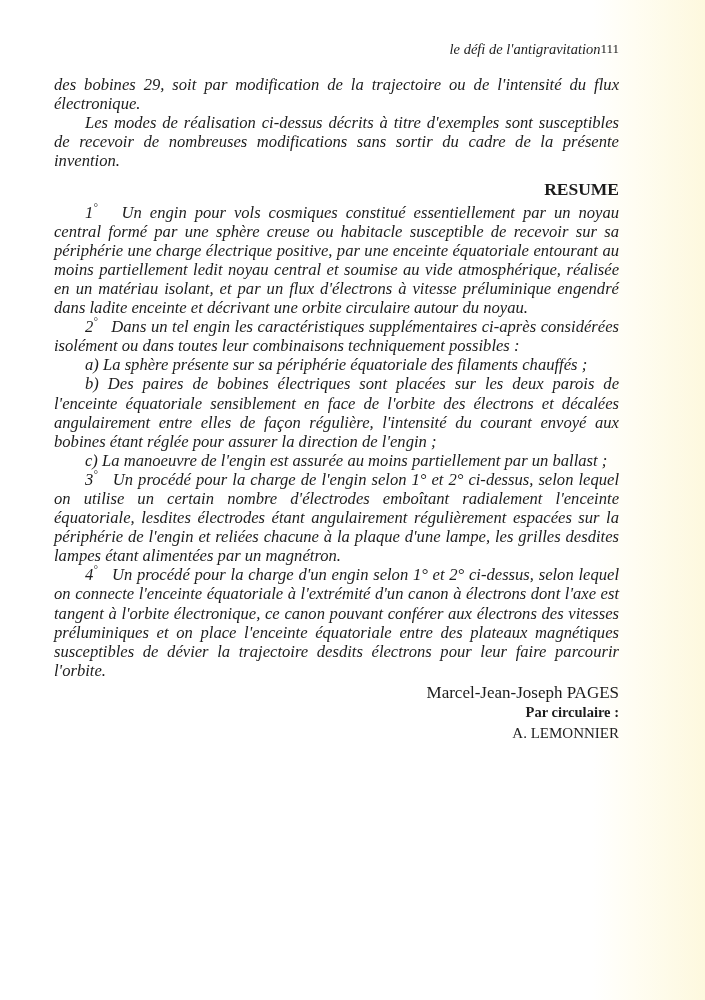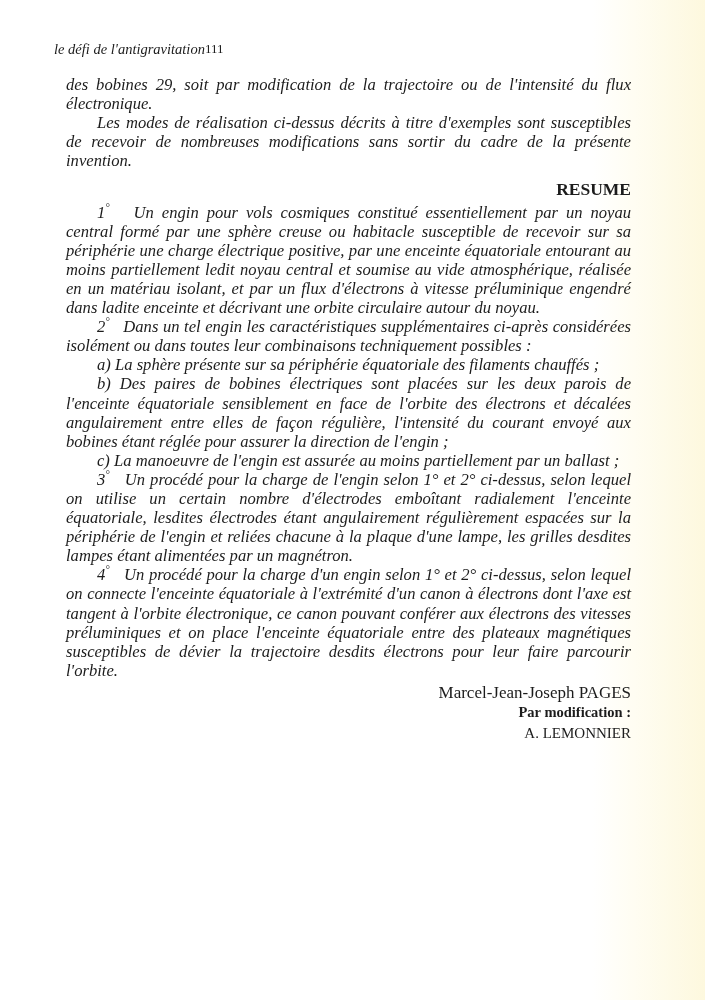--- a/index.html
+++ b/index.html
@@ -7,25 +7,25 @@
       width:705px; height:1000px; overflow:hidden;
       background: linear-gradient(to right, #ffffff 0%, #ffffff 84%, #fffdf2 90%, #fdf8de 100%);
       color:#1c1c1c;
       font-family: "Liberation Serif", "DejaVu Serif", serif;
       position:relative;
     }
     .page { position:absolute; left:54px; top:0; width:565px; }
     .running-head {
       position:absolute; top:41px; left:0; width:565px;
       font-style:italic; font-size:14.5px;
-      display:flex; justify-content:flex-start;
+      display:flex; justify-content:flex-end;
     }
     .running-head .num { font-style:normal; font-size:13px; }
     .body-text {
-      position:absolute; top:75px; left:12px; width:565px;
+      position:absolute; top:75px; left:0; width:565px;
       font-style:italic; font-size:16.6px; line-height:19.1px;
       text-align:justify;
     }
     .body-text p { margin:0; }
     .indent { text-indent:31px; }
     .title {
       text-align:right; font-style:normal; font-weight:bold;
       font-size:17.5px; margin:10px 0 3px 0 !important;
     }
     .sig { text-align:right; font-style:normal; }
@@ -54,16 +54,16 @@
     <p class="indent"><span>2</span><sup>°</sup>&nbsp;&nbsp; <span>Dans un tel engin les caractéristiques supplémentaires ci-après considérées isolément ou dans toutes leur combinaisons techniquement possibles :</span></p>
     <p class="indent">a) La sphère présente sur sa périphérie équatoriale des filaments chauffés ;</p>
     <p class="indent">b) Des paires de bobines électriques sont placées sur les deux parois de l'enceinte équatoriale sensiblement en face de l'orbite des électrons et décalées angulairement entre elles de façon régulière, l'intensité du courant envoyé aux bobines étant réglée pour assurer la direction de l'engin ;</p>
     <p class="indent">c) La manoeuvre de l'engin est assurée au moins partiellement par un ballast ;</p>
 
     <p class="indent"><span>3</span><sup>°</sup>&nbsp;&nbsp; <span>Un procédé pour la charge de l'engin selon 1° et 2° ci-dessus, selon lequel on utilise un certain nombre d'électrodes emboîtant radialement l'enceinte équatoriale, lesdites électrodes étant angulairement régulièrement espacées sur la périphérie de l'engin et reliées chacune à la plaque d'une lampe, les grilles desdites lampes étant alimentées par un magnétron.</span></p>
 
     <p class="indent"><span>4</span><sup>°</sup>&nbsp;&nbsp; <span>Un procédé pour la charge d'un engin selon 1° et 2° ci-dessus, selon lequel on connecte l'enceinte équatoriale à l'extrémité d'un canon à électrons dont l'axe est tangent à l'orbite électronique, ce canon pouvant conférer aux électrons des vitesses préluminiques et on place l'enceinte équatoriale entre des plateaux magnétiques susceptibles de dévier la trajectoire desdits électrons pour leur faire parcourir l'orbite.</span></p>
 
     <p class="sig sig1">Marcel-Jean-Joseph PAGES</p>
-    <p class="sig sig2">Par modification :</p>
+    <p class="sig sig2">Par circulaire :</p>
     <p class="sig sig3">A. LEMONNIER</p>
   </div>
 </div>
 
 </body></html>

